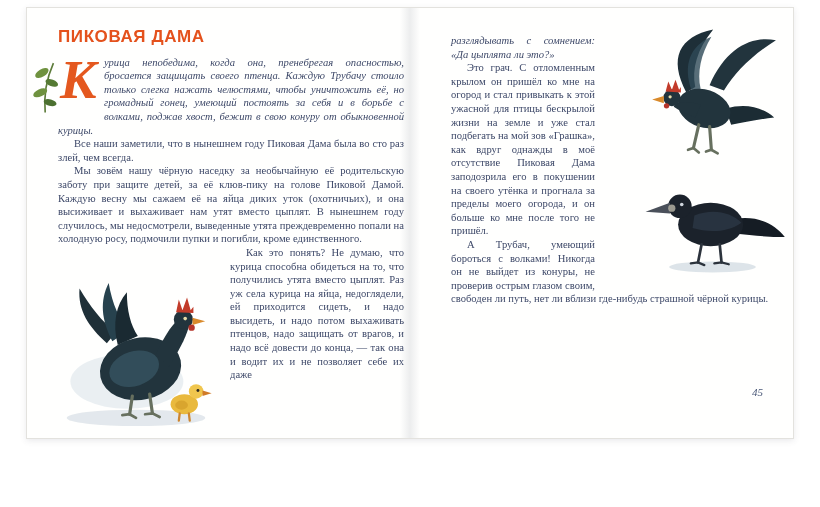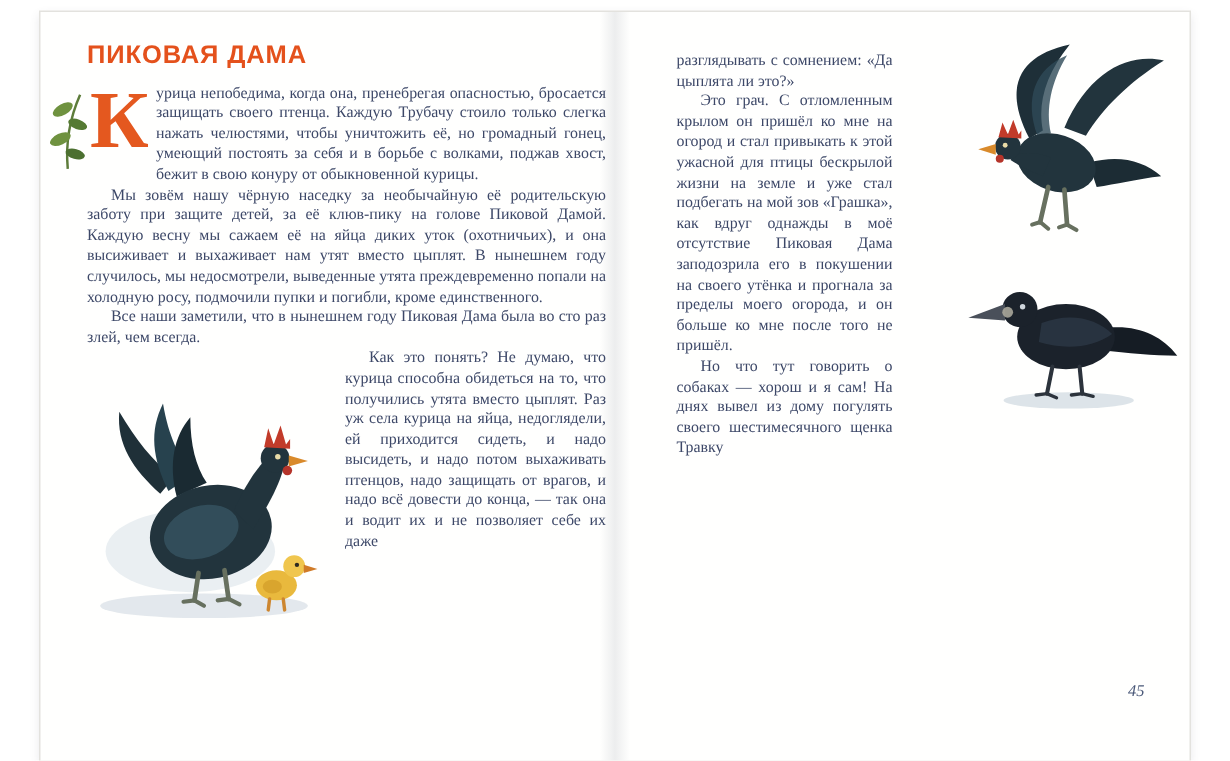--- a/index.html
+++ b/index.html
@@ -1,20 +1,20 @@
 <!DOCTYPE html>
 <html lang="ru"><head>
 <meta charset="utf-8">
 <style>
   * { margin:0; padding:0; box-sizing:border-box; }
   html, body { width:820px; height:507px; background:#ffffff; overflow:hidden; }
   body { font-family:"Liberation Serif", serif; position:relative; }
 
   .spread {
-    position:absolute; left:26px; top:7px; width:768px; height:501px;
+    position:absolute; left:26px; top:7px; width:768px; height:432px;
     background:#fffffe; border:1px solid #e3e2de;
     box-shadow:0 2px 6px rgba(80,85,95,0.12);
   }
   .spine {
     position:absolute; left:50%; top:0; bottom:0; width:20px; margin-left:-10px;
     background:linear-gradient(90deg, rgba(70,80,95,0) 0%, rgba(70,80,95,0.10) 50%, rgba(70,80,95,0) 100%);
     pointer-events:none;
   }
 
   .page {
@@ -25,21 +25,21 @@
   .page-left  { left:31px;  width:346px; padding-top:16px; }
   .page-right { left:424px; width:342px; padding-top:26px; }
 
   .title {
     font-family:"Liberation Sans", sans-serif;
     font-weight:bold; font-size:17px; letter-spacing:0.6px;
     color:#e4511c; text-align:left; margin:6px 0 12px 0;
   }
 
   p { margin:0; text-indent:16px; }
-  p.lead, p.continued { text-indent:0; }
+  p.lead, p.continued { text-indent:0;font-style:italic; }
 
   .dropwrap {
     float:left; width:48px; height:56px; position:relative;
     margin:2px 8px 0 -10px;
   }
   .dropcap {
     position:absolute; left:12px; top:-5px;
     font-size:54px; line-height:54px; font-weight:bold;
     color:#e4581f; font-family:"Liberation Serif", serif;
   }
@@ -79,22 +79,22 @@
           <ellipse cx="12" cy="18" rx="9" ry="4.5" fill="#6f923f" transform="rotate(-30 12 18)"></ellipse>
           <ellipse cx="24" cy="30" rx="8" ry="4" fill="#557a33" transform="rotate(20 24 30)"></ellipse>
           <ellipse cx="10" cy="42" rx="9" ry="4.5" fill="#6f923f" transform="rotate(-25 10 42)"></ellipse>
           <ellipse cx="22" cy="54" rx="8" ry="4" fill="#4c7030" transform="rotate(15 22 54)"></ellipse>
         </svg>
         <span class="dropcap">К</span>
       </span>
       <span>урица непобедима, когда она, пренебрегая опасностью, бросается защищать своего птенца. Каждую Трубачу стоило только слегка нажать челюстями, чтобы уничтожить её, но громадный гонец, умеющий постоять за себя и в борьбе с волками, поджав хвост, бежит в свою конуру от обыкновенной курицы.</span>
     </p>
 
+    <p>Все наши заметили, что в нынешнем году Пиковая Дама была во сто раз злей, чем всегда.</p>
     <p>Мы зовём нашу чёрную наседку за необычайную её родительскую заботу при защите детей, за её клюв-пику на голове Пиковой Дамой. Каждую весну мы сажаем её на яйца диких уток (охотничьих), и она высиживает и выхаживает нам утят вместо цыплят. В нынешнем году случилось, мы недосмотрели, выведенные утята преждевременно попали на холодную росу, подмочили пупки и погибли, кроме единственного.</p>
-    <p>Все наши заметили, что в нынешнем году Пиковая Дама была во сто раз злей, чем всегда.</p>
 
     <div class="illus-left">
       <svg viewBox="0 0 180 175" aria-hidden="true">
         <ellipse cx="90" cy="162" rx="76" ry="9" fill="#ccd6de" opacity="0.55"></ellipse>
         <ellipse cx="80" cy="122" rx="62" ry="30" fill="#b9c9d6" opacity="0.3"></ellipse>
         <path d="M58,80 C38,62 26,44 28,20 C40,40 52,56 68,68 Z" fill="#1f3038"></path>
         <path d="M64,78 C52,54 50,34 60,14 C64,38 72,54 82,66 Z" fill="#27424e"></path>
         <path d="M70,82 C64,58 68,38 80,24 C80,44 84,60 92,72 Z" fill="#1a2a32"></path>
         <ellipse cx="95" cy="108" rx="45" ry="34" fill="#22343d" transform="rotate(-12 95 108)"></ellipse>
         <ellipse cx="88" cy="108" rx="28" ry="19" fill="#35525f" opacity="0.85" transform="rotate(-18 88 108)"></ellipse>
@@ -144,17 +144,17 @@
         <path d="M33,34 L6,44 L33,46 Z" fill="#4a505a"></path>
         <circle cx="35" cy="40" r="4" fill="#a8a69a" opacity="0.9"></circle>
         <circle cx="46" cy="36" r="2" fill="#cfd6dd"></circle>
         <path d="M68,80 L64,100 M88,80 L90,100" stroke="#2c333c" stroke-width="3" stroke-linecap="round" fill="none"></path>
         <path d="M56,101 L64,100 L71,103 M82,101 L90,100 L98,102" stroke="#2c333c" stroke-width="2.5" fill="none" stroke-linecap="round"></path>
       </svg>
     </div>
 
     <p class="continued">разглядывать с сомнением: «Да цыплята ли это?»</p>
     <p>Это грач. С отломленным крылом он пришёл ко мне на огород и стал привыкать к этой ужасной для птицы бескрылой жизни на земле и уже стал подбегать на мой зов «Грашка», как вдруг однажды в моё отсутствие Пиковая Дама заподозрила его в покушении на своего утёнка и прогнала за пределы моего огорода, и он больше ко мне после того не пришёл.</p>
-    <p>Но что тут говорить о собаках — хорош и я сам! На днях вывел из дому погулять своего шестимесячного щенка Травку</p>
+    <p>А Трубач, умеющий бороться с волками! Никогда он не выйдет из конуры, не проверив острым глазом своим, свободен ли путь, нет ли вблизи где-нибудь страшной чёрной курицы.</p>
   </div>
 
   <div class="pagenum">45</div>
 </div>
 
 </body></html>

